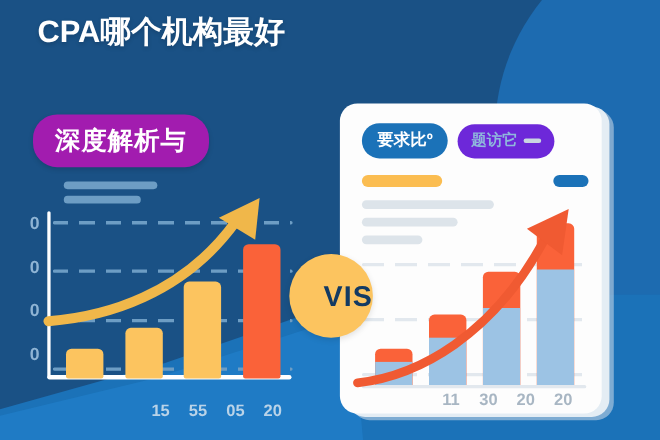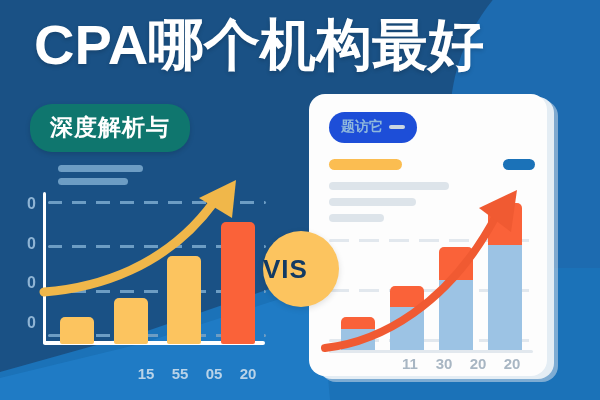--- a/index.html
+++ b/index.html
@@ -11,31 +11,31 @@
   }
 
   
   #bg { position:absolute; inset:0; z-index:0; }
 
   
   .title-wrap{
     position:absolute; left:34px; top:14px; z-index:6;
   }
   .main-title{
-    font-size:56px;
+    font-size:28px;
     font-weight:bold;
     color:#ffffff;
     letter-spacing:0px;
     line-height:1.1;
     white-space:nowrap;
     text-shadow:0 2px 4px rgba(0,0,0,.18);
   }
   .badge{
     position:absolute; left:30px; top:104px; z-index:6;
-    background:#0f766e;
+    background:#a21caf;
     color:#ffffff;
     font-size:23px;
     font-weight:bold;
     padding:8px 20px 9px 20px;
     border-radius:22px;
     white-space:nowrap;
     letter-spacing:1px;
     box-shadow:0 2px 5px rgba(0,0,0,.15);
   }
 
@@ -88,21 +88,21 @@
   .l-xlabels span{
     width:34px; text-align:center;
     color:#b9d3e8; font-size:15px; font-weight:bold;
   }
   .l-arrow{ position:absolute; left:22px; top:12px; z-index:3; }
 
   
   .vis-circle{
     position:absolute; left:263px; top:231px; width:76px; height:76px;
     border-radius:50%; background:#fcc45f; z-index:9;
-    display:flex; align-items:center; justify-content:flex-start;
+    display:flex; align-items:center; justify-content:flex-end;
     box-shadow:0 2px 6px rgba(0,0,0,.12);
   }
   .vis-circle span{
     color:#123a63; font-size:26px; font-weight:bold; letter-spacing:1px;
   }
 
   
   .card-shadow2{
     position:absolute; left:320px; top:100px; width:238px; height:282px;
     background:#cfdde9; border-radius:16px; z-index:2; opacity:.55;
@@ -115,21 +115,21 @@
     position:absolute; left:309px; top:94px; width:238px; height:282px;
     background:#fdfdfd; border-radius:16px; z-index:4; overflow:hidden;
   }
 
   .pill-row{ position:absolute; left:20px; top:18px; display:flex; gap:9px; align-items:center; }
   .pill-blue{
     background:#1b72b8; color:#fff; font-size:15px; font-weight:bold;
     padding:6px 14px 7px; border-radius:16px; white-space:nowrap;
   }
   .pill-gray{
-    background:#1d4ed8; color:#8fb8dc; font-size:14px; font-weight:bold;
+    background:#6d28d9; color:#8fb8dc; font-size:14px; font-weight:bold;
     padding:6px 12px 7px; border-radius:16px; white-space:nowrap;
     display:flex; align-items:center; gap:6px;
   }
   .pill-gray .dash{
     width:16px; height:4px; background:#c9d6e1; border-radius:2px; display:inline-block;
   }
 
   .ph{ position:absolute; border-radius:6px; }
   .ph-yellow{ left:20px; top:65px; width:73px; height:11px; background:#fbbd51; }
   .ph-blue  { left:194px; top:65px; width:32px; height:11px; background:#1b72b8; }
@@ -228,20 +228,21 @@
 <div class="vis-circle">
   <span>VIS</span>
 </div>
 
 <div class="card-shadow2"></div>
 <div class="card-shadow1"></div>
 
 <div class="card">
 
   <div class="pill-row">
+    <div class="pill-blue">要求比º</div>
     <div class="pill-gray">
       <span>题访它</span>
       <span class="dash"></span>
     </div>
   </div>
 
   <div class="ph ph-yellow"></div>
   <div class="ph ph-blue"></div>
   <div class="ph ph-g1"></div>
   <div class="ph ph-g2"></div>

